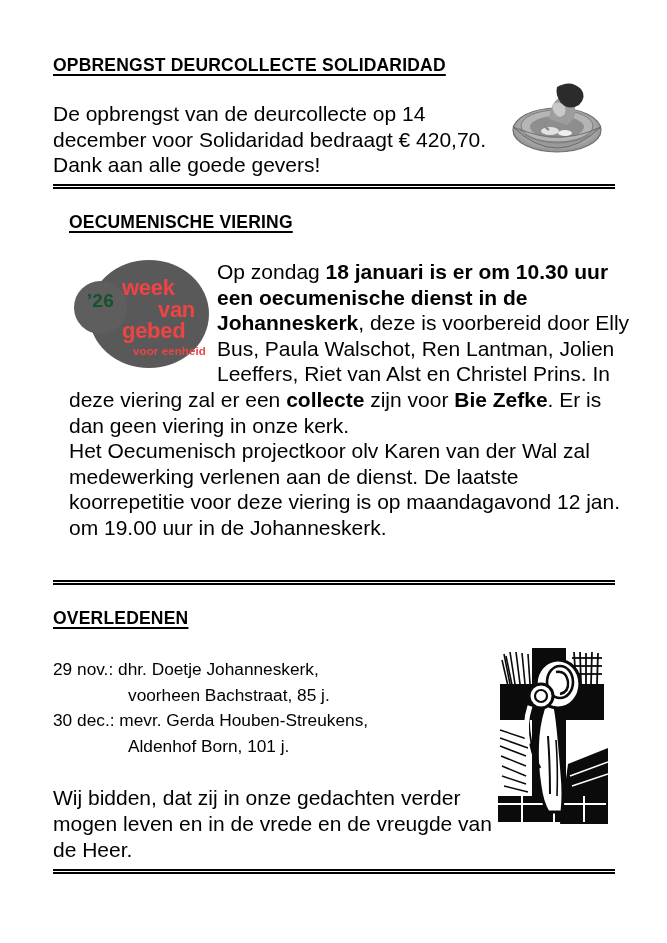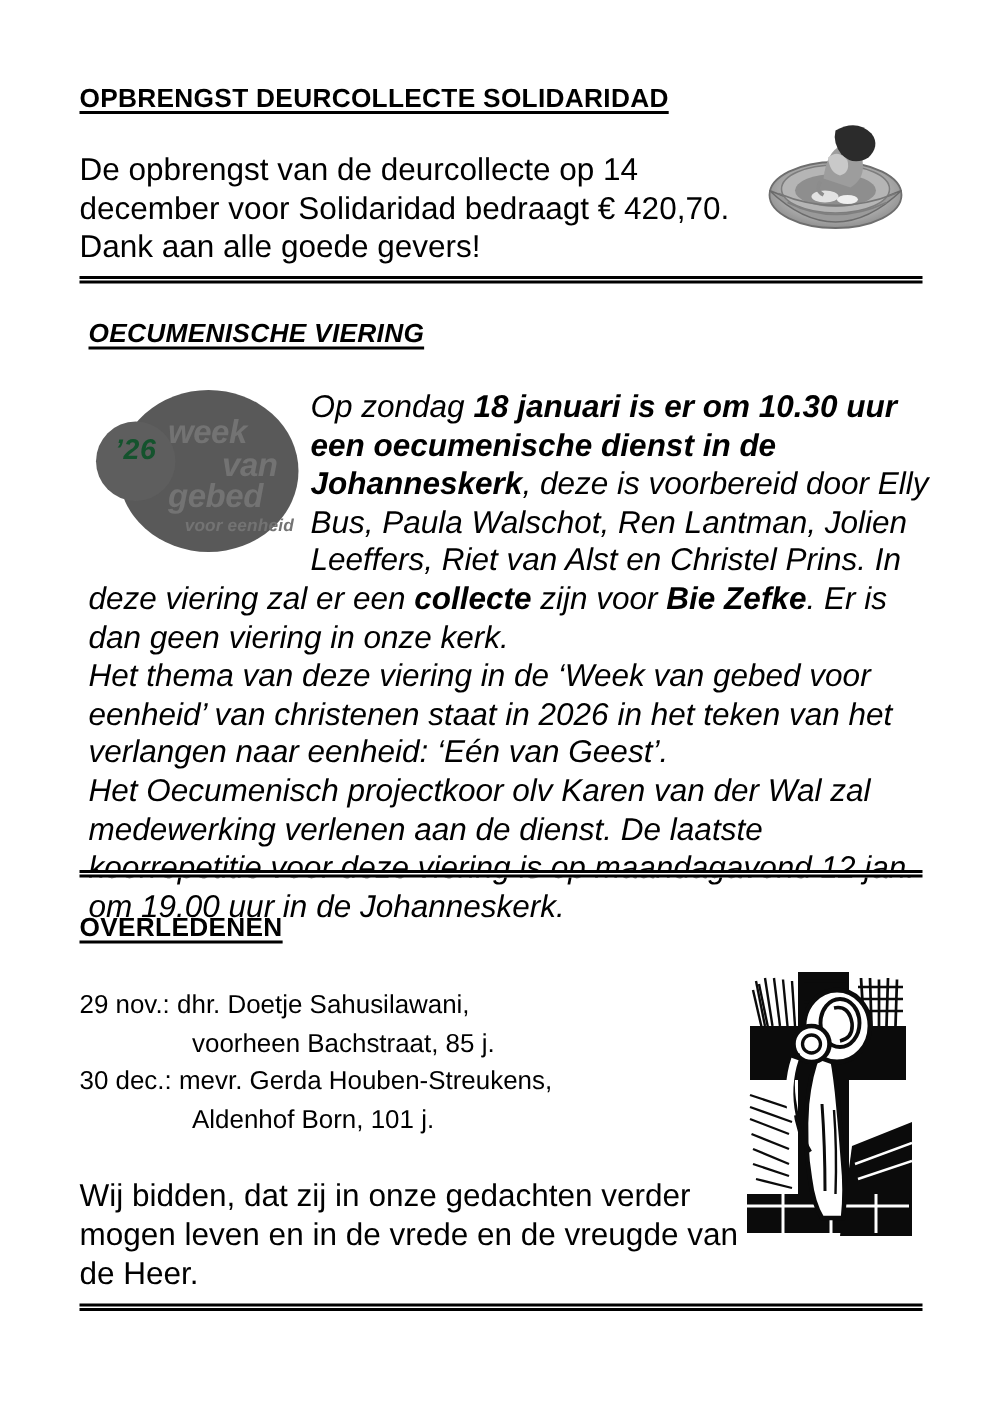--- a/index.html
+++ b/index.html
@@ -71,21 +71,21 @@
   #img-offering {
     position: absolute;
     left: 505px;
     top: 75px;
     width: 105px;
     height: 85px;
   }
 
   #divider-1 { top: 184px; }
 
-  #block-oecumenisch { position: absolute; left: 59px; top: 212px; width: 562px; font-style: italic; }
+  #block-oecumenisch { position: absolute; left: 69px; top: 212px; width: 562px; }
   #block-oecumenisch .section-heading { margin-bottom: 26px; }
 
   .wrap-body { overflow: hidden; }
 
   
   .logo-wvg {
     float: left;
     position: relative;
     width: 135px;
     height: 112px;
@@ -120,21 +120,21 @@
     font-weight: bold;
     letter-spacing: 0.4px;
     z-index: 3;
   }
   .logo-wvg .wvg-lines {
     position: absolute;
     left: 48px;
     top: 17px;
     width: 92px;
     z-index: 3;
-    color: #737373;
+    color: #ef4444;
     line-height: 0.98;
   }
   .logo-wvg .l1 { font-size: 22px; font-weight: bold; text-align: left; letter-spacing: -0.3px;}
   .logo-wvg .l2 { font-size: 22px; font-weight: bold; text-align: center; padding-left: 17px; letter-spacing: -0.3px;}
   .logo-wvg .l3 { font-size: 22px; font-weight: bold; text-align: left; letter-spacing: -0.3px;}
   .logo-wvg .l4 {
     font-size: 11.5px; font-weight: bold; text-align: center;
     padding-left: 3px; margin-top: 4px; letter-spacing: 0.1px;
   }
 
@@ -217,33 +217,32 @@
           <div class="l1">week</div>
           <div class="l2">van</div>
           <div class="l3">gebed</div>
           <div class="l4">voor eenheid</div>
         </div>
       </div>
 
       <p class="body-text"><span>Op zondag </span><b>18 januari is er om 10.30 uur een oecumenische dienst in de Johanneskerk</b><span>, deze is voorbereid door Elly Bus, Paula Walschot, Ren Lantman, Jolien Leeffers, Riet van Alst en Christel Prins. In deze viering zal er een </span><b>collecte</b><span> zijn voor </span><b>Bie Zefke</b><span>. Er is dan geen viering in onze kerk.</span></p>
     </div>
 
-    <p class="body-text">Het thema van deze viering in de ‘Week van gebed voor eenheid’ van christenen staat in 2026 in het teken van het verlangen naar eenheid: ‘Eén van Geest’.</p>
     <p class="body-text">Het Oecumenisch projectkoor olv Karen van der Wal zal medewerking verlenen aan de dienst. De laatste koorrepetitie voor deze viering is op maandagavond 12 jan. om 19.00 uur in de Johanneskerk.</p>
   </div>
 
   <div class="divider" id="divider-2"></div>
 
   <div id="block-overledenen">
     <h2 class="section-heading">OVERLEDENEN</h2>
 
     <ul class="deceased-list">
       <li>
         <span>29 nov.:</span>
-        <span>dhr. Doetje Sahusilawani,</span>
+        <span>dhr. Doetje Johanneskerk,</span>
         <span class="line2">voorheen Bachstraat, 85 j.</span>
       </li>
       <li>
         <span>30 dec.:</span>
         <span>mevr. Gerda Houben-Streukens,</span>
         <span class="line2">Aldenhof Born, 101 j.</span>
       </li>
     </ul>
 
     <p class="body-text closing-text" style="width:445px;">Wij bidden, dat zij in onze gedachten verder mogen leven en in de vrede en de vreugde van de Heer.</p>

